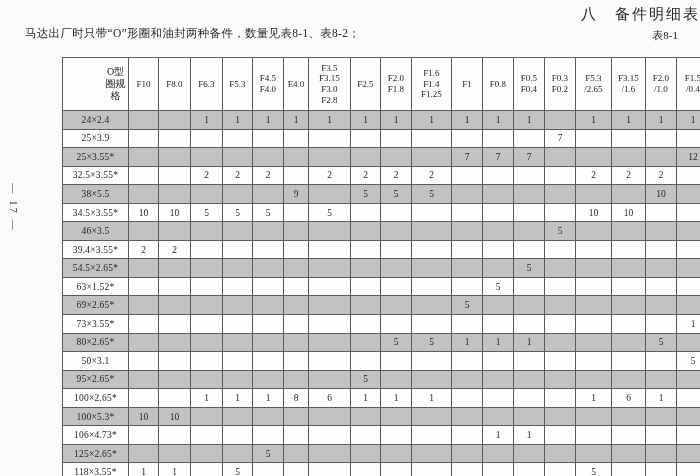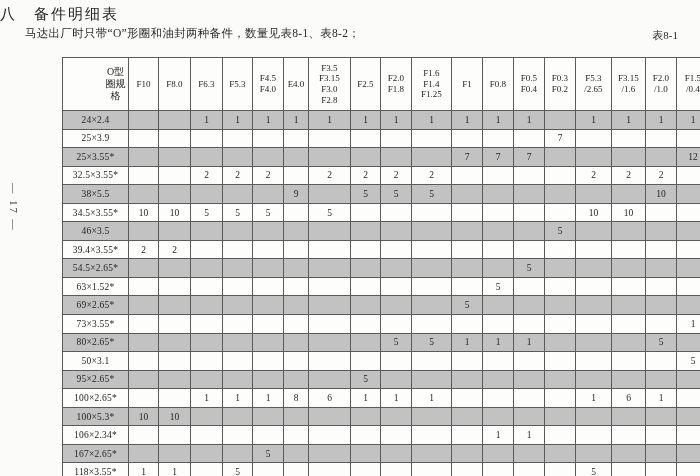--- a/index.html
+++ b/index.html
@@ -2,21 +2,21 @@
 <html><head>
 <meta charset="utf-8">
 <style>
   html,body{margin:0;padding:0;}
   body{
     width:700px;height:476px;position:relative;overflow:hidden;
     background:#fbfbfa;color:#2e2e2e;
     font-family:"Liberation Serif","DejaVu Serif",serif;
   }
   .page-title{
-    position:absolute;top:5px;left:0;width:100%;text-align:left;
+    position:absolute;top:5px;left:0;width:100%;text-align:right;
     font-size:15px;letter-spacing:2px;color:#262626;
   }
   .intro-line{
     position:absolute;top:26px;left:25px;font-size:11.5px;color:#2a2a2a;
     letter-spacing:0.3px;
     text-align:center;
   }
   .table-label{
     position:absolute;top:28px;right:22px;font-size:11px;color:#2a2a2a;font-family:Liberation Serif, serif;
   }
@@ -467,42 +467,42 @@
           <td></td>
           <td></td>
           <td></td>
           <td></td>
           <td></td>
           <td></td>
           <td></td>
           <td></td>
         </tr>
         <tr>
-          <td class="row-label">106×2.34*</td>
-          <td></td>
-          <td></td>
-          <td></td>
-          <td></td>
-          <td></td>
-          <td></td>
-          <td></td>
-          <td></td>
-          <td></td>
-          <td></td>
-          <td></td>
-          <td>1</td>
-          <td>1</td>
-          <td></td>
-          <td></td>
-          <td></td>
-          <td></td>
-          <td></td>
-        </tr>
-        <tr class="shaded">
-          <td class="row-label">167×2.65*</td>
+          <td class="row-label">106×4.73*</td>
+          <td></td>
+          <td></td>
+          <td></td>
+          <td></td>
+          <td></td>
+          <td></td>
+          <td></td>
+          <td></td>
+          <td></td>
+          <td></td>
+          <td></td>
+          <td>1</td>
+          <td>1</td>
+          <td></td>
+          <td></td>
+          <td></td>
+          <td></td>
+          <td></td>
+        </tr>
+        <tr class="shaded">
+          <td class="row-label">125×2.65*</td>
           <td></td>
           <td></td>
           <td></td>
           <td></td>
           <td>5</td>
           <td></td>
           <td></td>
           <td></td>
           <td></td>
           <td></td>

